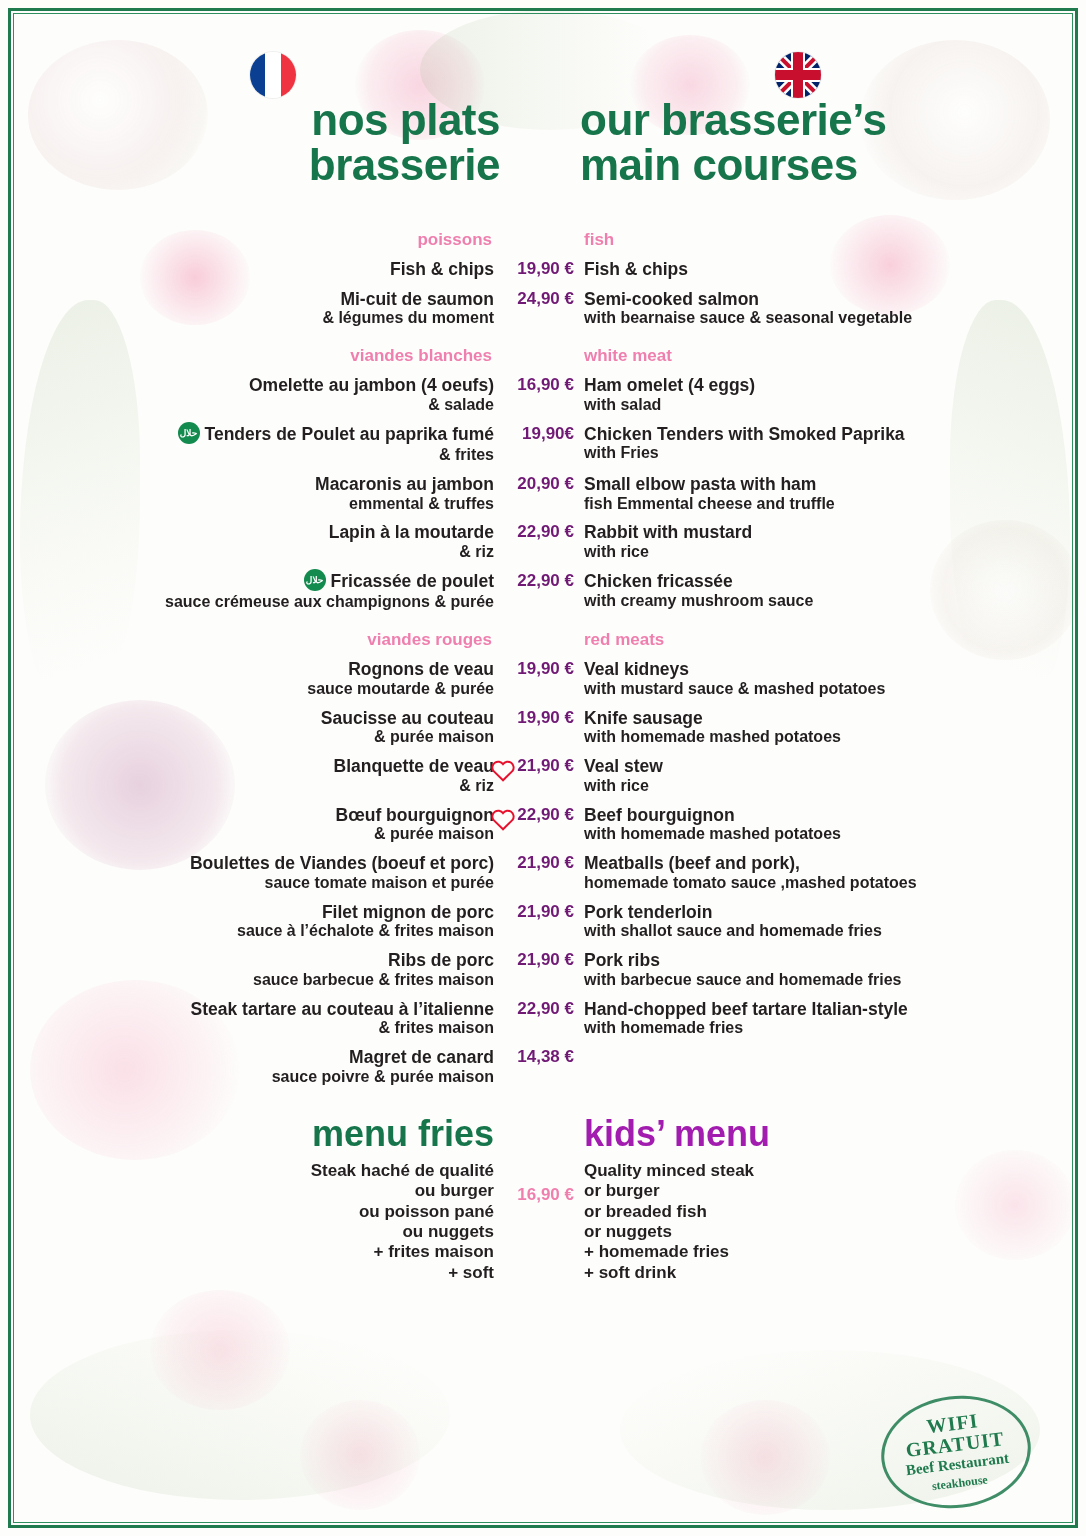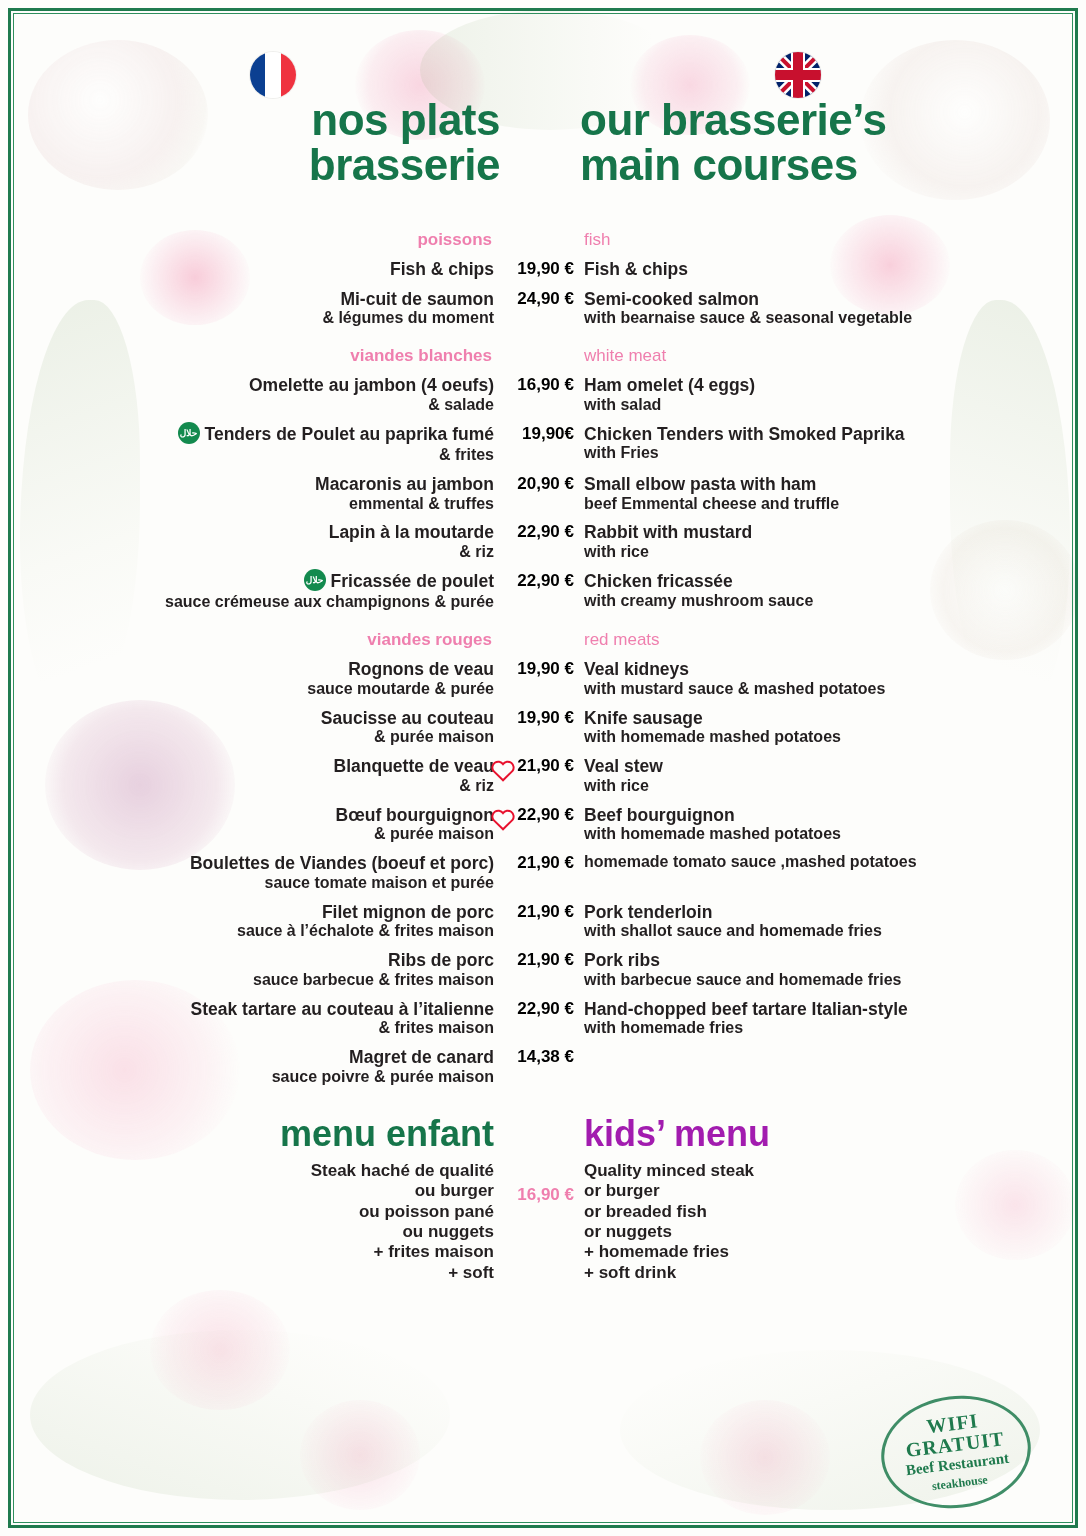--- a/index.html
+++ b/index.html
@@ -146,42 +146,42 @@
     font-size: 17px;
     font-weight: bold;
     padding-right: 8px;
     box-sizing: border-box;
   }
   .sec-gap { width: 82px; }
   .sec-en {
     flex: 1;
     color: #ef7fae;
     font-size: 17px;
-    font-weight: normal;
+    font-weight: bold;
     padding-left: 2px;
   }
 
   .row {
     display: flex;
     align-items: flex-start;
     margin-top: 9px;
   }
   .col-fr {
     width: 460px;
     text-align: right;
     padding-right: 6px;
     box-sizing: border-box;
     position: relative;
   }
   .col-price {
     width: 82px;
     text-align: right;
     padding-right: 8px;
     box-sizing: border-box;
-    color: #000000;
+    color: #701a75;
     font-size: 17px;
     font-weight: bold;
     white-space: nowrap;
   }
   .col-en {
     flex: 1;
     padding-left: 2px;
   }
   .line1 {
     color: #231f20;
@@ -401,21 +401,21 @@
           </div>
         </div>
         <div class="row">
           <div class="col-fr">
             <div class="line1"><span>Macaronis au jambon</span></div>
             <div class="line2">emmental &amp; truffes</div>
           </div>
           <div class="col-price">20,90 €</div>
           <div class="col-en en">
             <div class="line1">Small elbow pasta with ham</div>
-            <div class="line2">beef Emmental cheese and truffle</div>
+            <div class="line2">fish Emmental cheese and truffle</div>
           </div>
         </div>
         <div class="row">
           <div class="col-fr">
             <div class="line1"><span>Lapin à la moutarde</span></div>
             <div class="line2">&amp; riz</div>
           </div>
           <div class="col-price">22,90 €</div>
           <div class="col-en en">
             <div class="line1">Rabbit with mustard</div>
@@ -486,20 +486,21 @@
             <div class="line2">with homemade mashed potatoes</div>
           </div>
         </div>
         <div class="row">
           <div class="col-fr">
             <div class="line1"><span>Boulettes de Viandes (boeuf et porc)</span></div>
             <div class="line2">sauce tomate maison et purée</div>
           </div>
           <div class="col-price">21,90 €</div>
           <div class="col-en en">
+            <div class="line1">Meatballs (beef and pork),</div>
             <div class="line2">homemade tomato sauce ,mashed potatoes</div>
           </div>
         </div>
         <div class="row">
           <div class="col-fr">
             <div class="line1"><span>Filet mignon de porc</span></div>
             <div class="line2">sauce à l’échalote &amp; frites maison</div>
           </div>
           <div class="col-price">21,90 €</div>
           <div class="col-en en">
@@ -533,21 +534,21 @@
           <div class="col-fr">
             <div class="line1"><span>Magret de canard</span></div>
             <div class="line2">sauce poivre &amp; purée maison</div>
           </div>
           <div class="col-price">14,38 €</div>
         </div>
       </div>
 
     <div class="kids">
       <div class="kids-titles">
-        <div class="kids-fr">menu enfant</div>
+        <div class="kids-fr">menu fries</div>
         <div class="kids-gap"></div>
         <div class="kids-en">kids’ menu</div>
       </div>
       <div class="kids-body">
         <div class="kids-col-fr" id="kids-fr">
             <div>Steak haché de qualité</div>
             <div>ou burger</div>
             <div>ou poisson pané</div>
             <div>ou nuggets</div>
             <div>+ frites maison</div>

